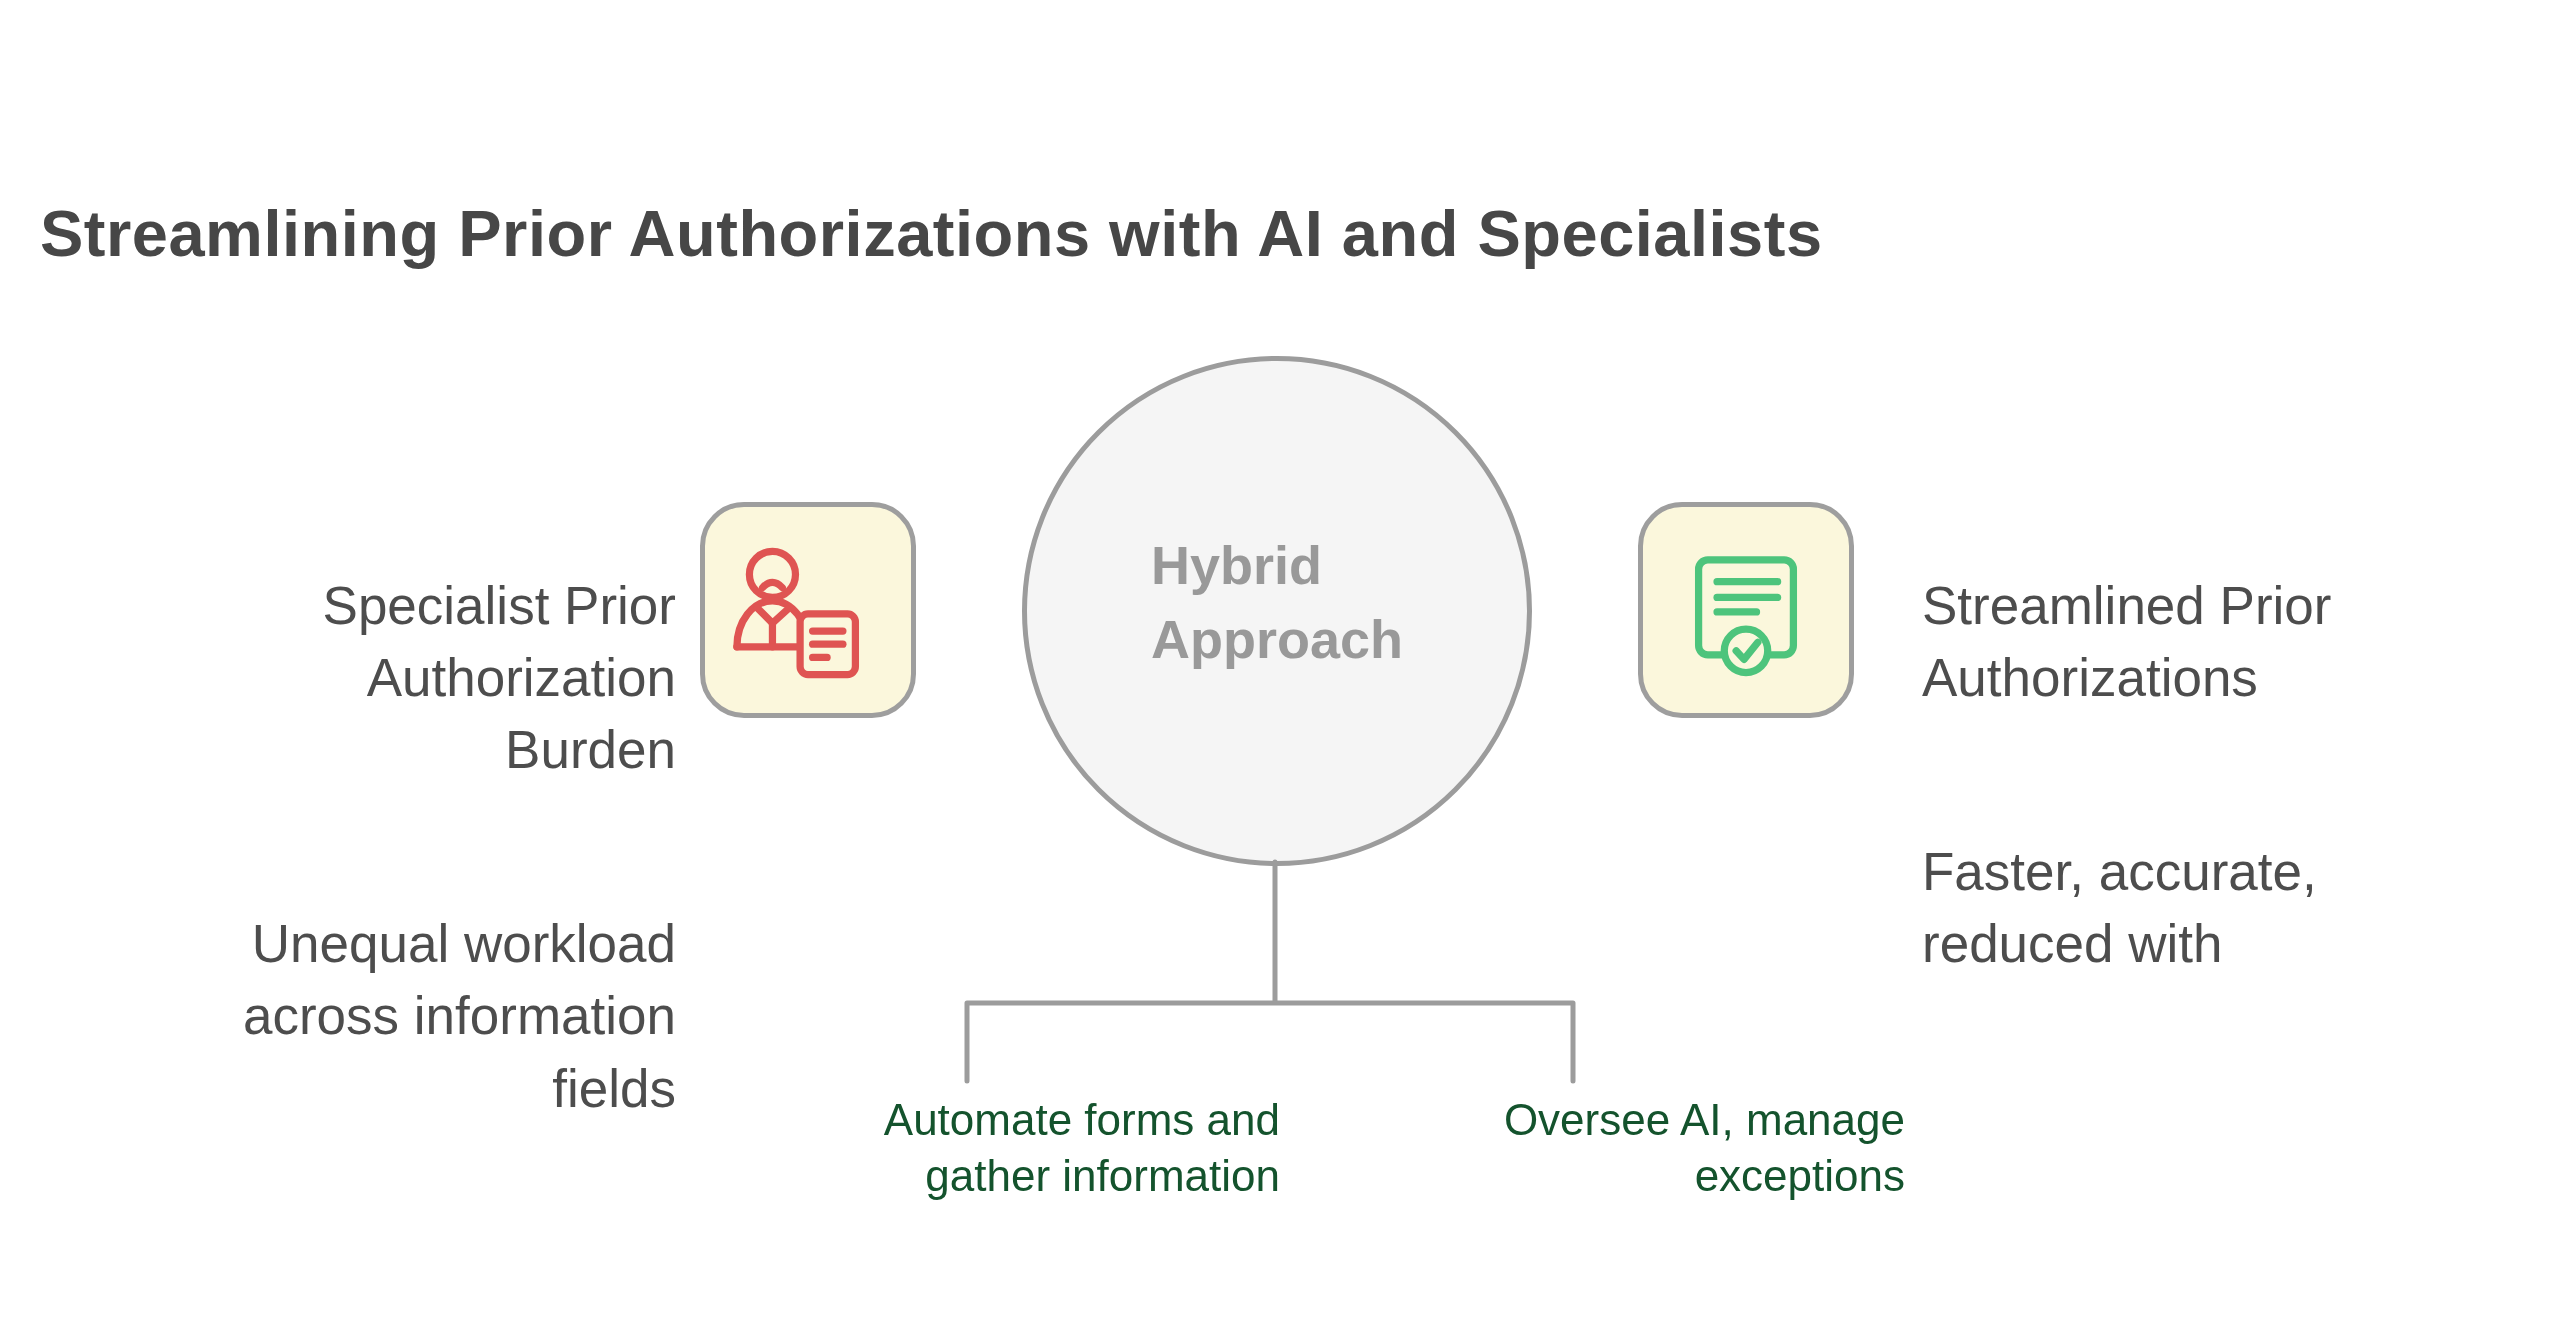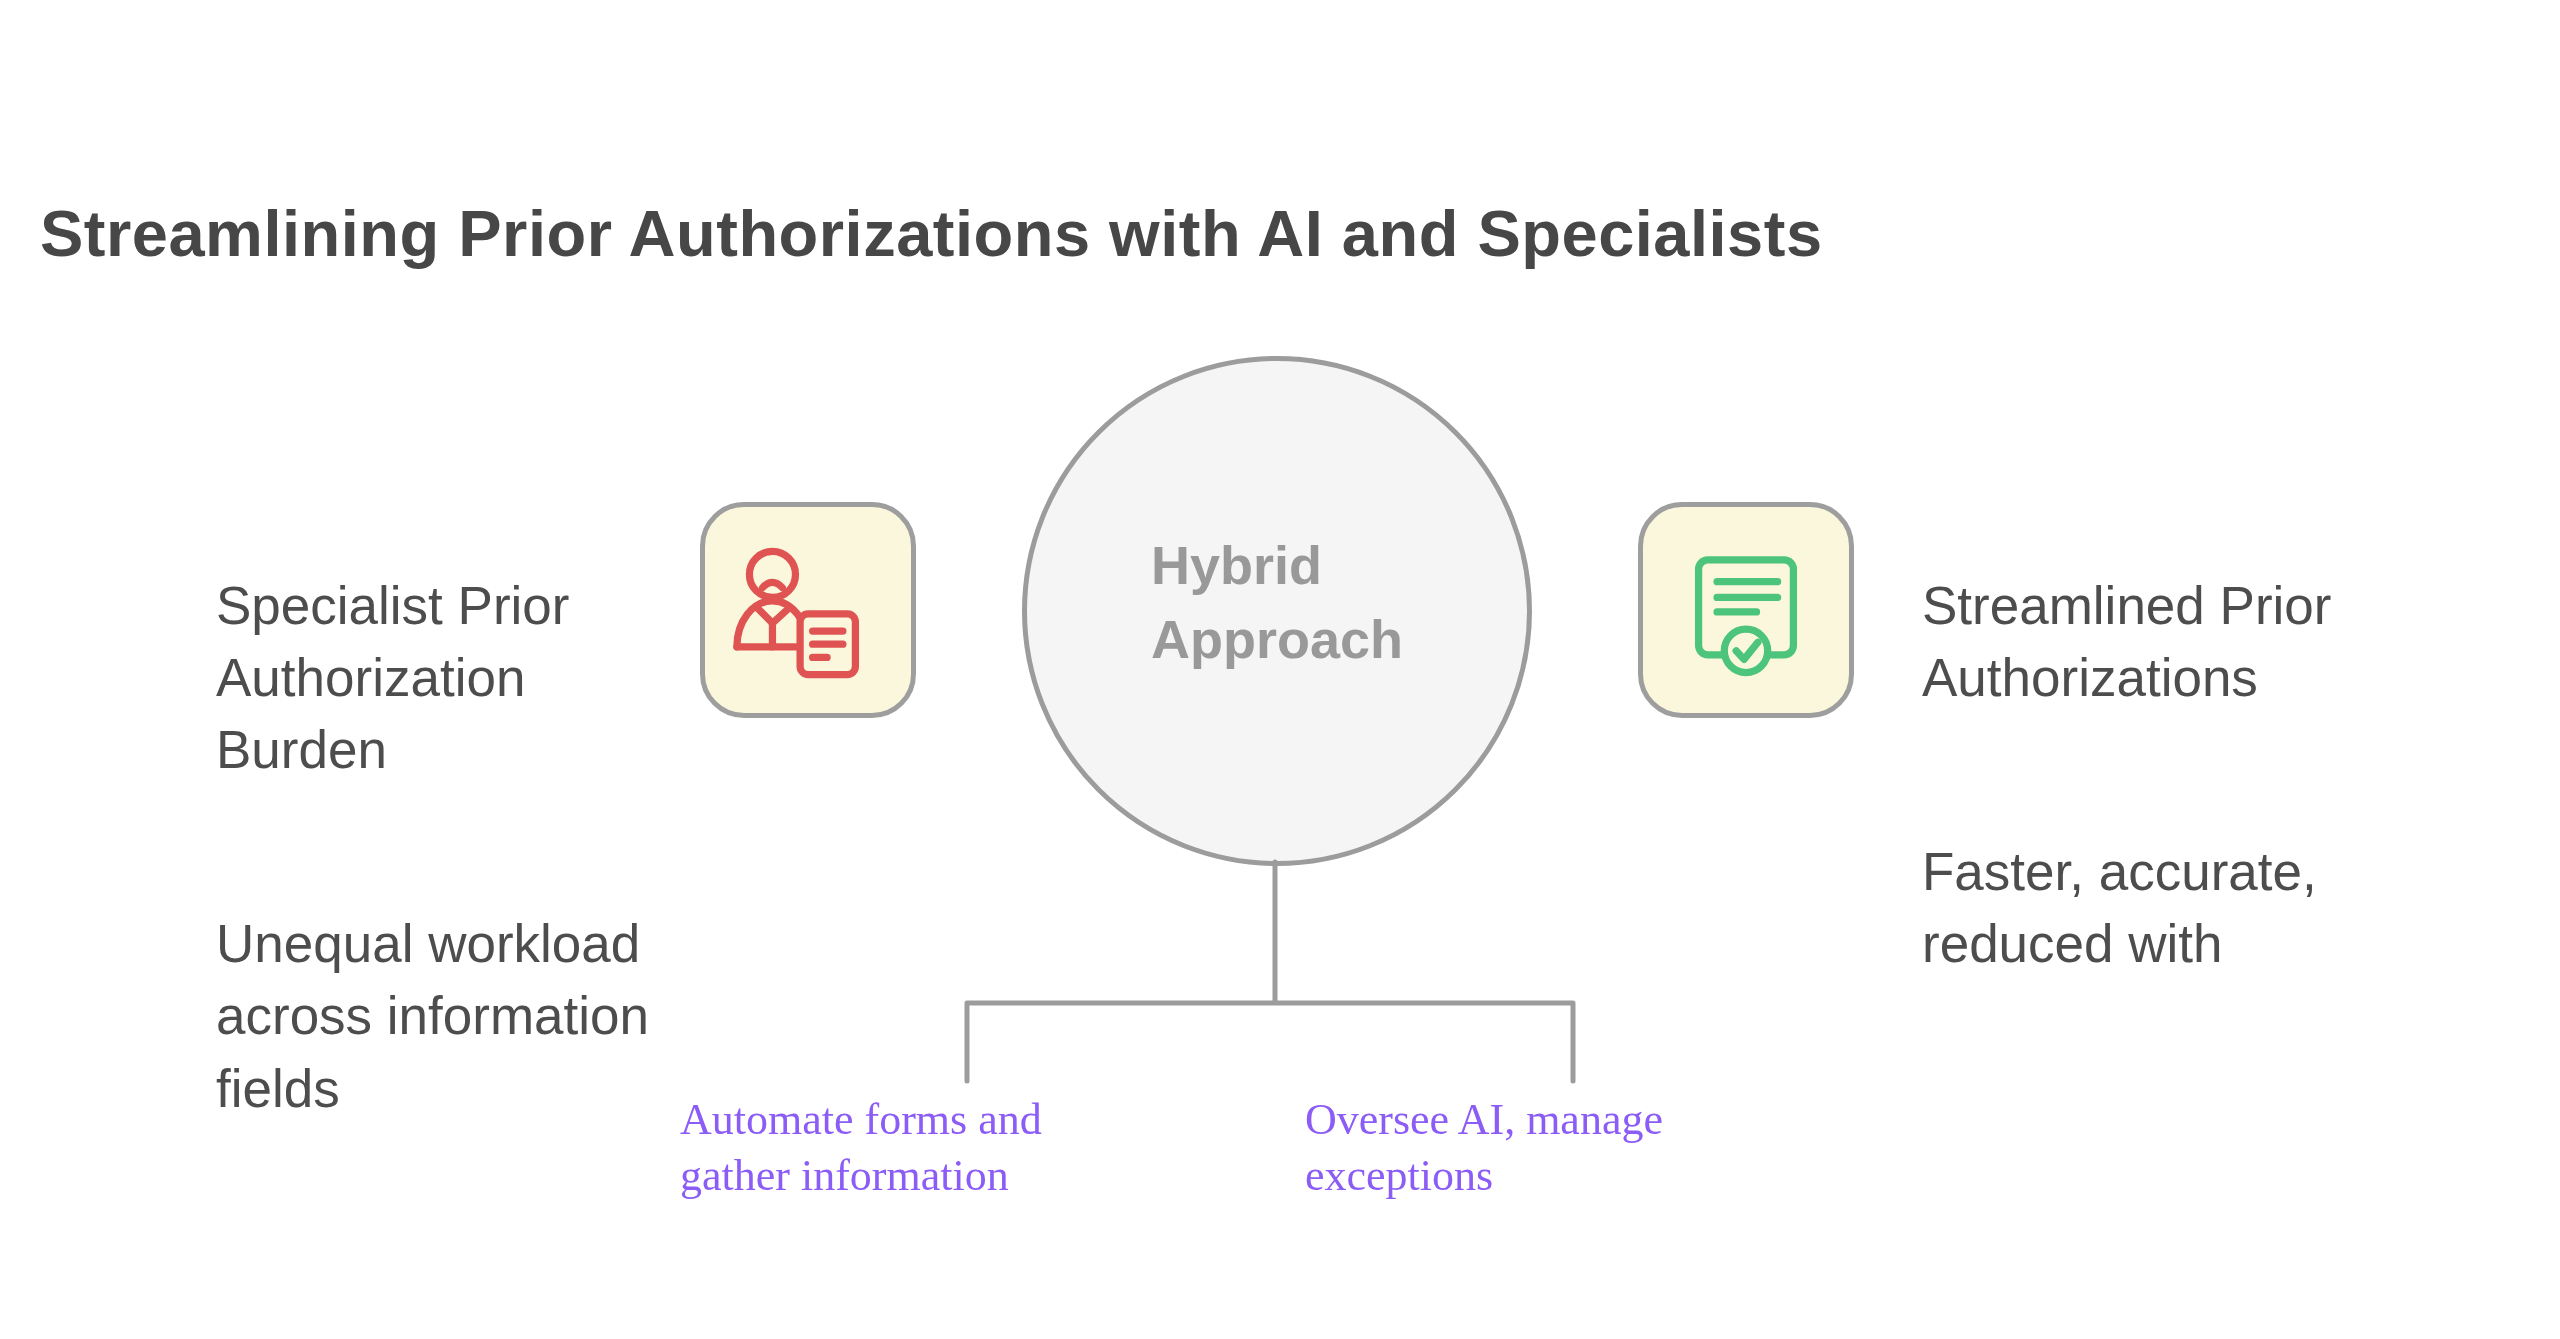--- a/index.html
+++ b/index.html
@@ -30,22 +30,22 @@
   .side-text {
     position: absolute;
     top: 498px;
     width: 520px;
     font-size: 53px;
     line-height: 1.36;
     color: #4D4D4D;
     white-space: pre-line;
   }
   .side-text.left {
-    right: 1824px; 
-    text-align: left;
+    right: 1884px; 
+    text-align: right;
   }
   .side-text.right {
     left: 1922px;
     text-align: left;
   }
   .side-text .sub {
     margin-top: 50px;
   }
   .icon-box {
     position: absolute;
@@ -90,26 +90,25 @@
   .connector-svg {
     position: absolute;
     left: 0;
     top: 0;
     pointer-events: none;
   }
   .branch-label {
     position: absolute;
     top: 1092px;
     width: 600px;
-    text-align: left;
+    text-align: right;
     font-size: 44px;
     line-height: 1.27;
-    color: #8b5cf6;
+    color: #14532d;
     white-space: pre-line;
-    font-family: Liberation Serif, serif;
   }
   .branch-label.b0 { left: 680px; }
   .branch-label.b1 { left: 1305px; }
 </style>
 </head>
 <body>
 
 <div class="canvas">
 
   <h1 class="title">Streamlining Prior Authorizations with AI and Specialists</h1>

